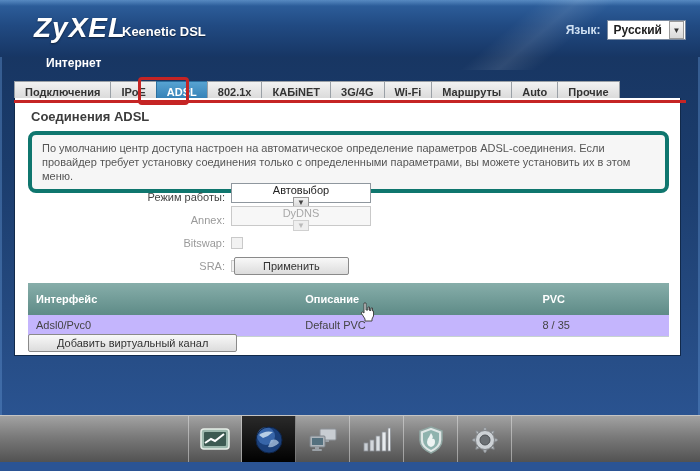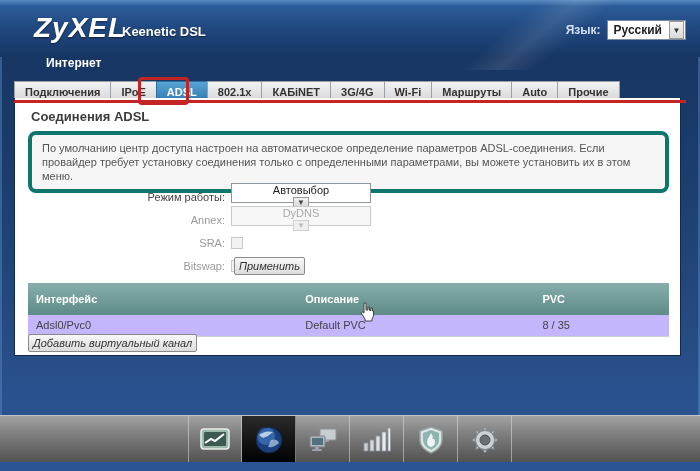--- a/index.html
+++ b/index.html
@@ -55,21 +55,21 @@
     border:1px solid #8f979e;font-size:11px;color:#222;flex-direction:column;}
   .select .val{flex:1;padding:0 5px;}
   .select .arrow-btn{width:16px;height:16px;margin:1px;border:1px solid #9a9a9a;
     background:linear-gradient(180deg,#f4f4f4,#d7d7d7);font-size:8px;color:#444;
     display:flex;align-items:center;justify-content:center;}
   .select.disabled{background:#f7f7f7;border-color:#c9c9c9;color:#a8a8a8;}
   .select.disabled .arrow-btn{border-color:#d0d0d0;background:#efefef;color:#bbb;}
   .checkbox{width:12px;height:12px;border:1px solid #c9c9c9;background:#f2f2f2;}
   .btn{display:inline-block;border:1px solid #8a8a8a;border-radius:2px;
     background:linear-gradient(180deg,#f8f8f8,#dcdcdc);font-size:11px;color:#333;
-    padding:2px 4px;cursor:pointer;font-style:italic;}
+    padding:2px 28px;cursor:pointer;}
   .apply-btn{position:absolute;top:159px;left:219px;}
   .add-btn{position:absolute;top:236px;left:13px;}
   
   .table{position:absolute;top:185px;left:13px;width:641px;border-collapse:collapse;}
   .table th{height:21px;background:linear-gradient(180deg,#87aeaa,#5e8b87);
     color:#fff;font-size:11px;font-weight:bold;text-align:left;padding:10px 8px;}
   .table td{height:21px;background:#c4b5fd;border-bottom:1px solid #c6d2d0;
     font-size:11px;color:#444;padding:0 8px;}
   .col1{width:42%;} .col2{width:37%;} .col3{width:21%;}
   .cursor{position:absolute;top:204px;left:344px;z-index:9;}
@@ -132,25 +132,25 @@
         </div>
       </div>
       <div class="form-row">
         <span class="form-label dim">Annex:</span>
         <div class="select disabled">
           <span class="val">DyDNS</span>
           <span class="arrow-btn">▼</span>
         </div>
       </div>
       <div class="form-row">
+        <span class="form-label dim">Bitswap:</span>
+        <span class="checkbox"></span>
+      </div>
+      <div class="form-row">
         <span class="form-label dim">SRA:</span>
-        <span class="checkbox"></span>
-      </div>
-      <div class="form-row">
-        <span class="form-label dim">Bitswap:</span>
         <span class="checkbox"></span>
       </div>
     </div>
 
     <button class="btn apply-btn">Применить</button>
 
     <table class="table">
       <thead>
         <tr>
           <th class="col1">Интерфейс</th>

